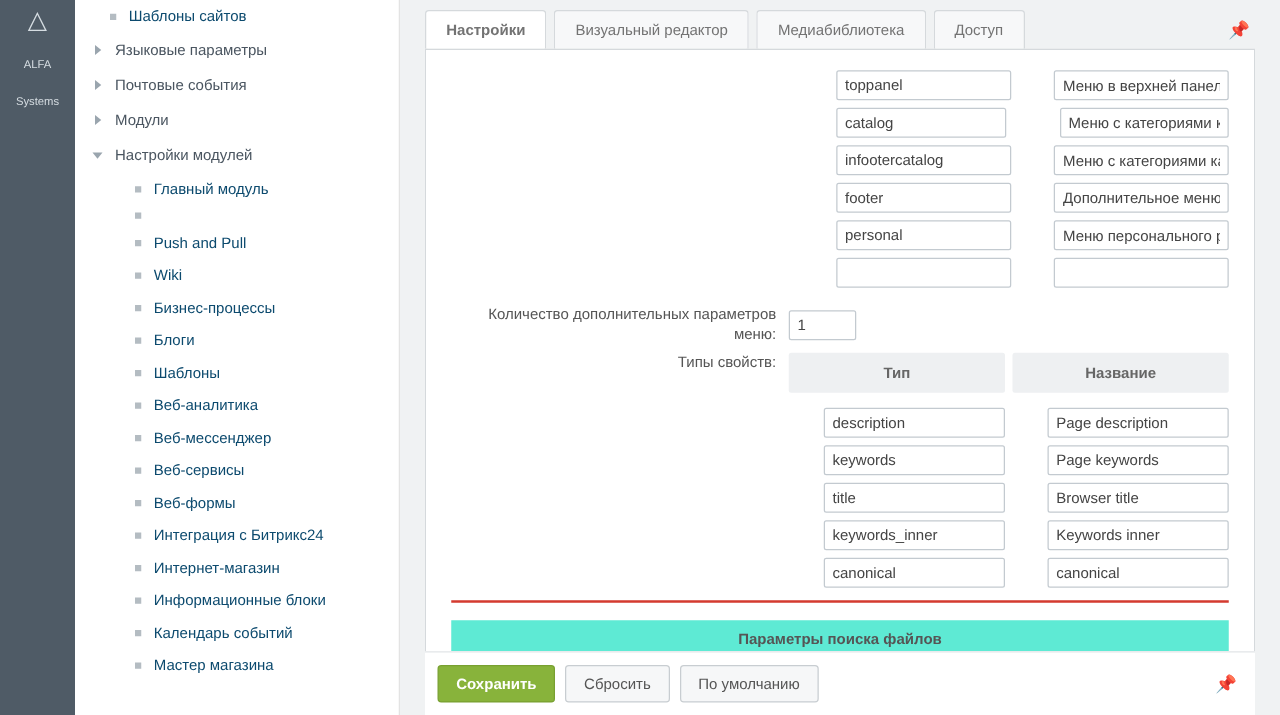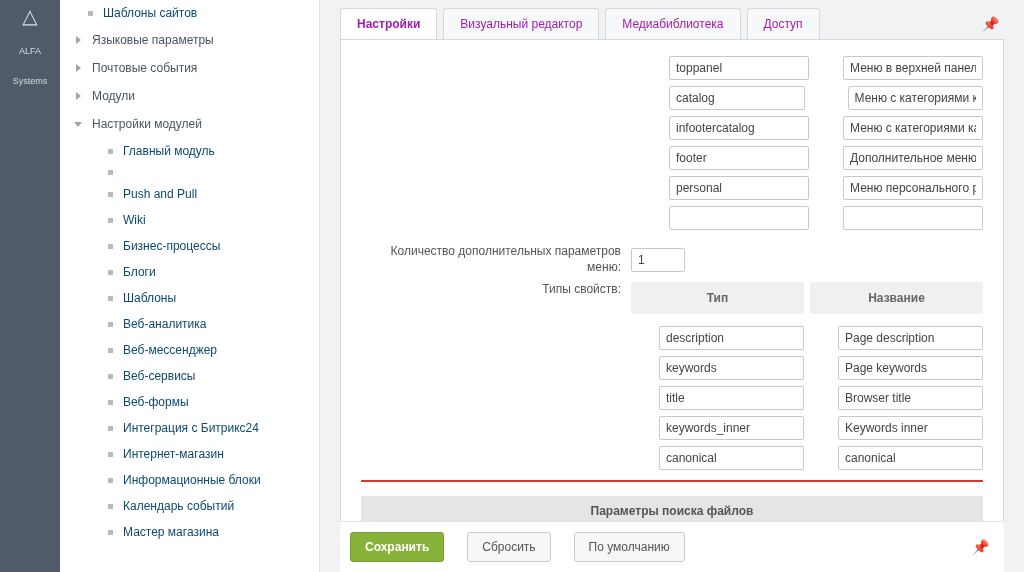--- a/index.html
+++ b/index.html
@@ -11,36 +11,36 @@
 .nav { width: 260px; background: #fff; border-right: 1px solid #e3e3e3; overflow-y: auto; }
 .nav-item { display: flex; align-items: center; padding: 7px 8px 7px 14px; color: #4a5560; cursor: pointer; }
 .nav-arrow { width: 10px; height: 10px; display: inline-block; margin-right: 8px; position: relative; flex-shrink: 0; }
 .nav-arrow.right::before { content: ""; position: absolute; left: 2px; top: 1px; border-left: 5px solid #9aa5ae; border-top: 4px solid transparent; border-bottom: 4px solid transparent; }
 .nav-arrow.down::before { content: ""; position: absolute; left: 0; top: 3px; border-top: 5px solid #9aa5ae; border-left: 4px solid transparent; border-right: 4px solid transparent; }
 .nav-sub-item { display: flex; align-items: center; padding: 6px 8px 6px 34px; color: #0c4a6e; cursor: pointer; }
 .nav-dot { width: 5px; height: 5px; background: #b4bcc2; margin-right: 10px; flex-shrink: 0; }
 .nav-sub-sub .nav-sub-item { padding-left: 48px; }
 .main { flex: 1; display: flex; flex-direction: column; background: #f0f2f3; position: relative; }
 .tabs-row { display: flex; align-items: center; padding: 8px 20px 0 20px; gap: 6px; }
-.tab { background: #f7f8f9; border: 1px solid #d5d9dc; border-bottom: none; padding: 8px 16px; color: #a21caf; cursor: pointer; border-radius: 3px 3px 0 0; font-size: 12px; }
+.tab { background: #f7f8f9; border: 1px solid #d5d9dc; border-bottom: none; padding: 8px 16px; color: #737373; cursor: pointer; border-radius: 3px 3px 0 0; font-size: 12px; }
 .tab.active { background: #fff; font-weight: bold; }
 .pin-icon { margin-left: auto; color: #aab1b7; font-size: 14px; cursor: pointer; padding-right: 4px; }
 .panel { background: #fff; border: 1px solid #d5d9dc; margin: 0 20px; flex: 1; overflow-y: auto; padding: 16px 20px 10px 20px; }
 .form-row { display: flex; align-items: center; margin-bottom: 7px; }
 .form-label { width: 270px; text-align: right; padding-right: 10px; color: #555; line-height: 1.3; }
 .form-fields { flex: 1; display: flex; gap: 6px; }
 input[type=text] { border: 1px solid #c3cad0; padding: 4px 6px; font-size: 12px; color: #444; background: #fff; border-radius: 2px; }
 .inp-half { width: 50%; margin-left: 28px; }
 .inp-small { width: 54px; }
 .inp-med { width: 130px; }
 .table-head { display: flex; gap: 6px; margin-bottom: 6px; }
 .table-head-cell { flex: 1; background: #eef0f2; text-align: center; padding: 9px 6px; font-weight: bold; color: #666; border-radius: 2px; }
 .redline { height: 2px; background: #d43a2f; margin: 10px 0 14px 0; }
-.section-bar { background: #e5e5e5; text-align: center; padding: 8px; font-weight: bold; color: #555; margin-bottom: 14px; }
-.footer-bar { position: absolute; bottom: 0; left: 20px; right: 20px; background: #fff; padding: 10px; display: flex; align-items: center; gap: 23px; border-top: 1px solid #e2e5e7; justify-content: center; }
+.section-bar { background: #5eead4; text-align: center; padding: 8px; font-weight: bold; color: #555; margin-bottom: 14px; }
+.footer-bar { position: absolute; bottom: 0; left: 20px; right: 20px; background: #fff; padding: 10px; display: flex; align-items: center; gap: 8px; border-top: 1px solid #e2e5e7; justify-content: center; }
 .btn { padding: 7px 14px; border-radius: 3px; font-size: 12px; cursor: pointer; border: 1px solid #c8cdd1; background: #f6f7f8; color: #555; }
 .btn.primary { background: #88b33b; border-color: #78a030; color: #fff; font-weight: bold; }
 .col-right { display: flex; flex-direction: column; gap: 6px; flex: 1; margin-left: 280px; }
 </style>
 </head>
 <body>
 
 <div class="app">
   <div class="sidebar">
     <div class="sidebar-logo">△</div>

